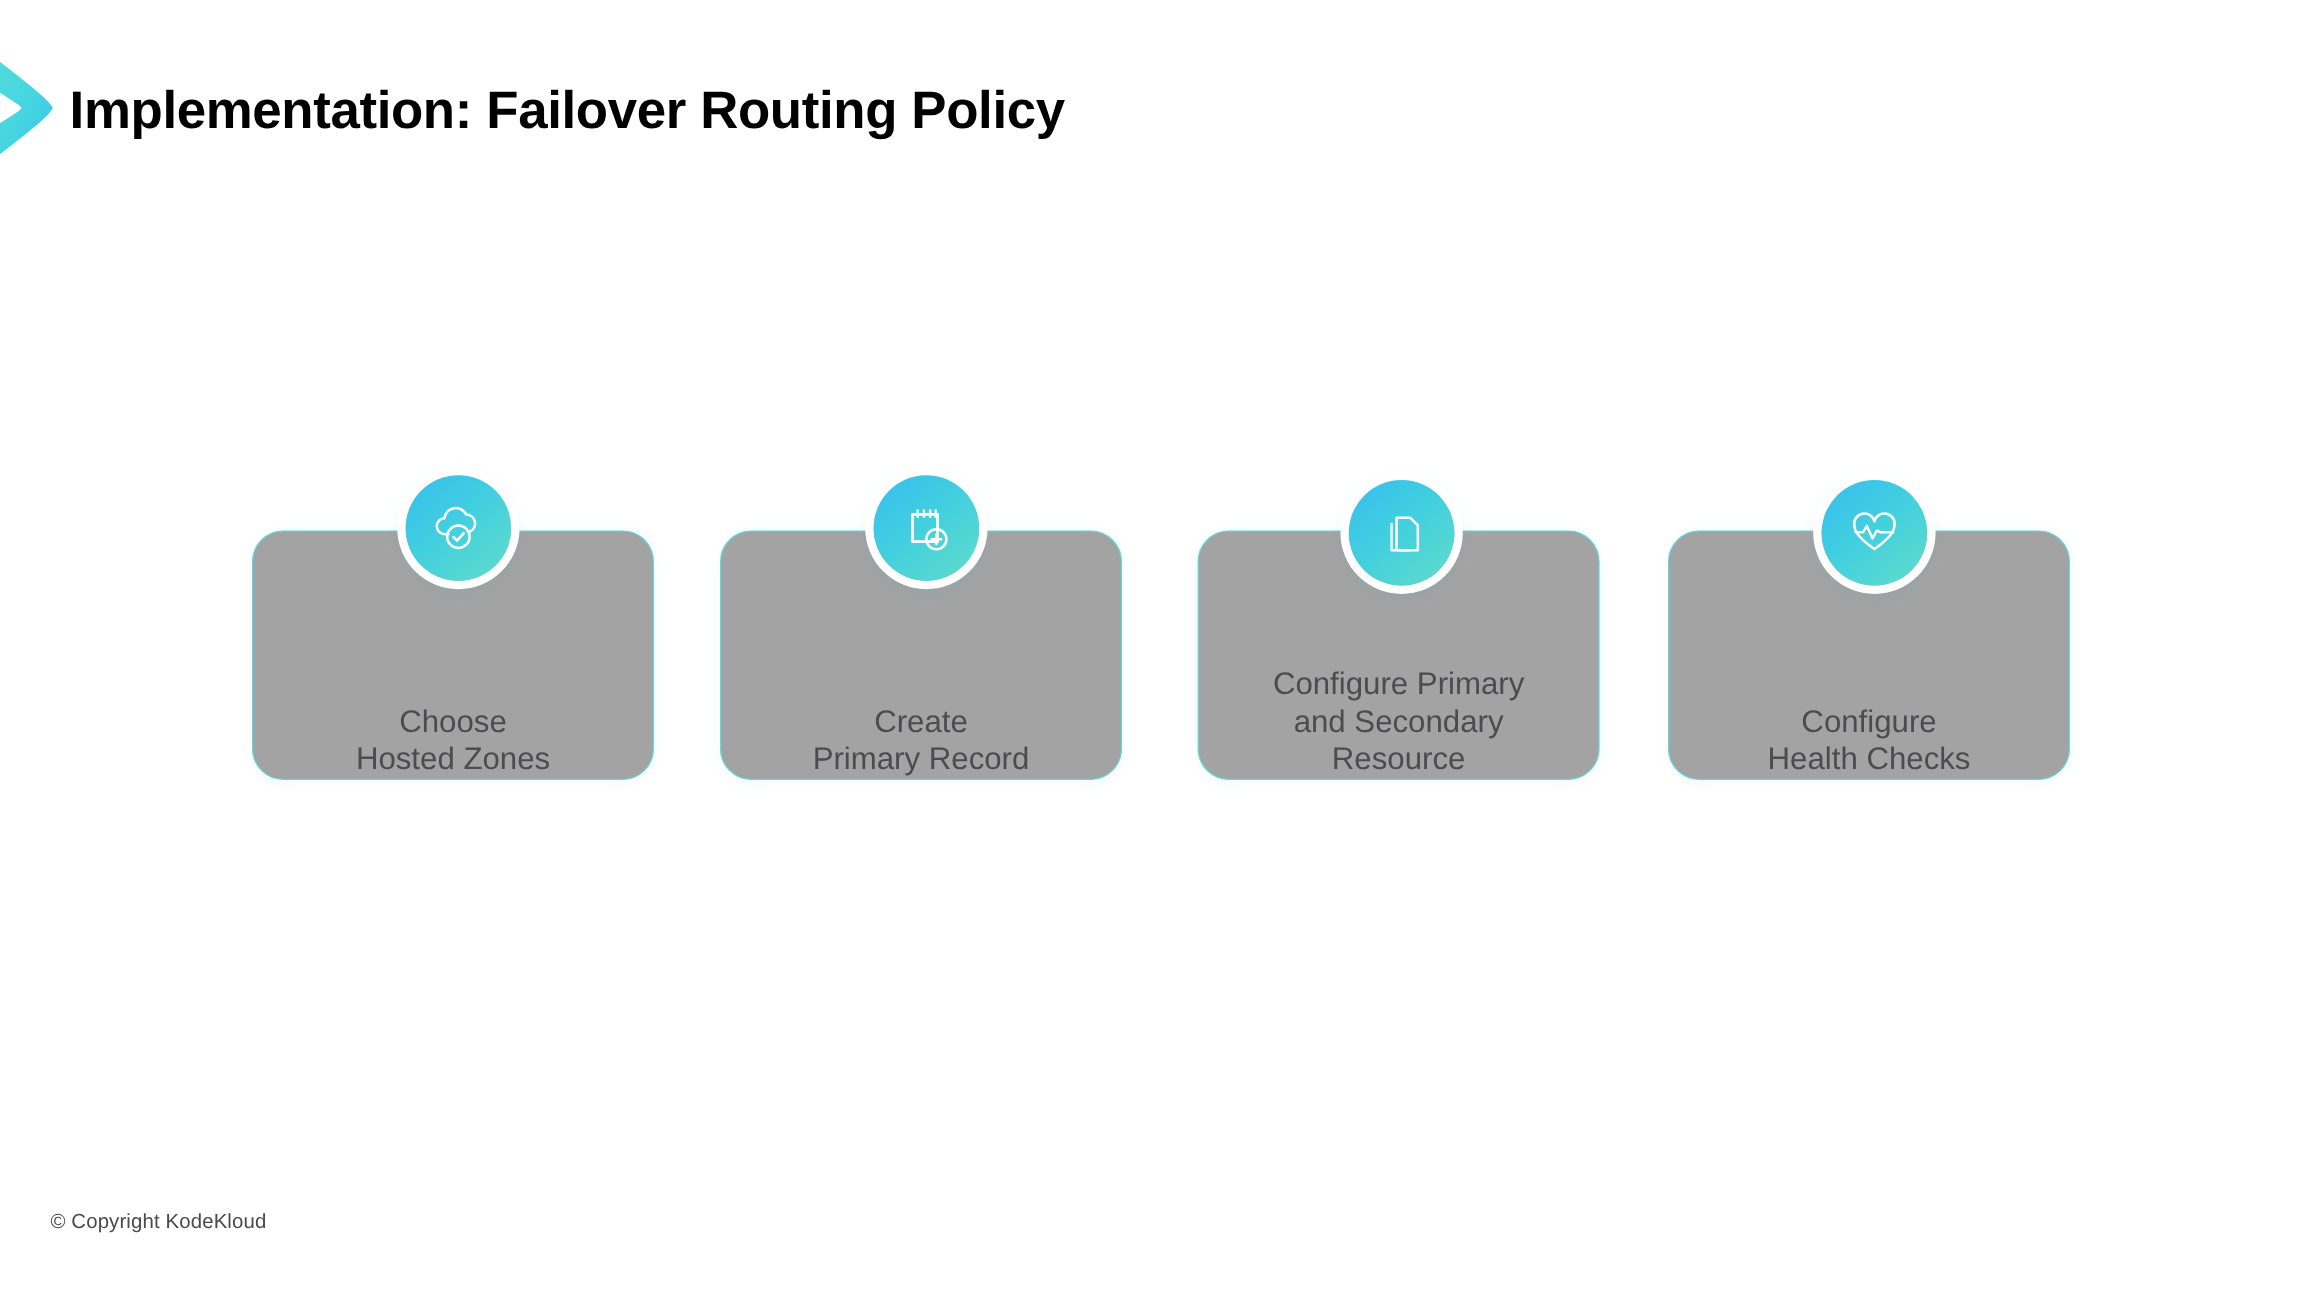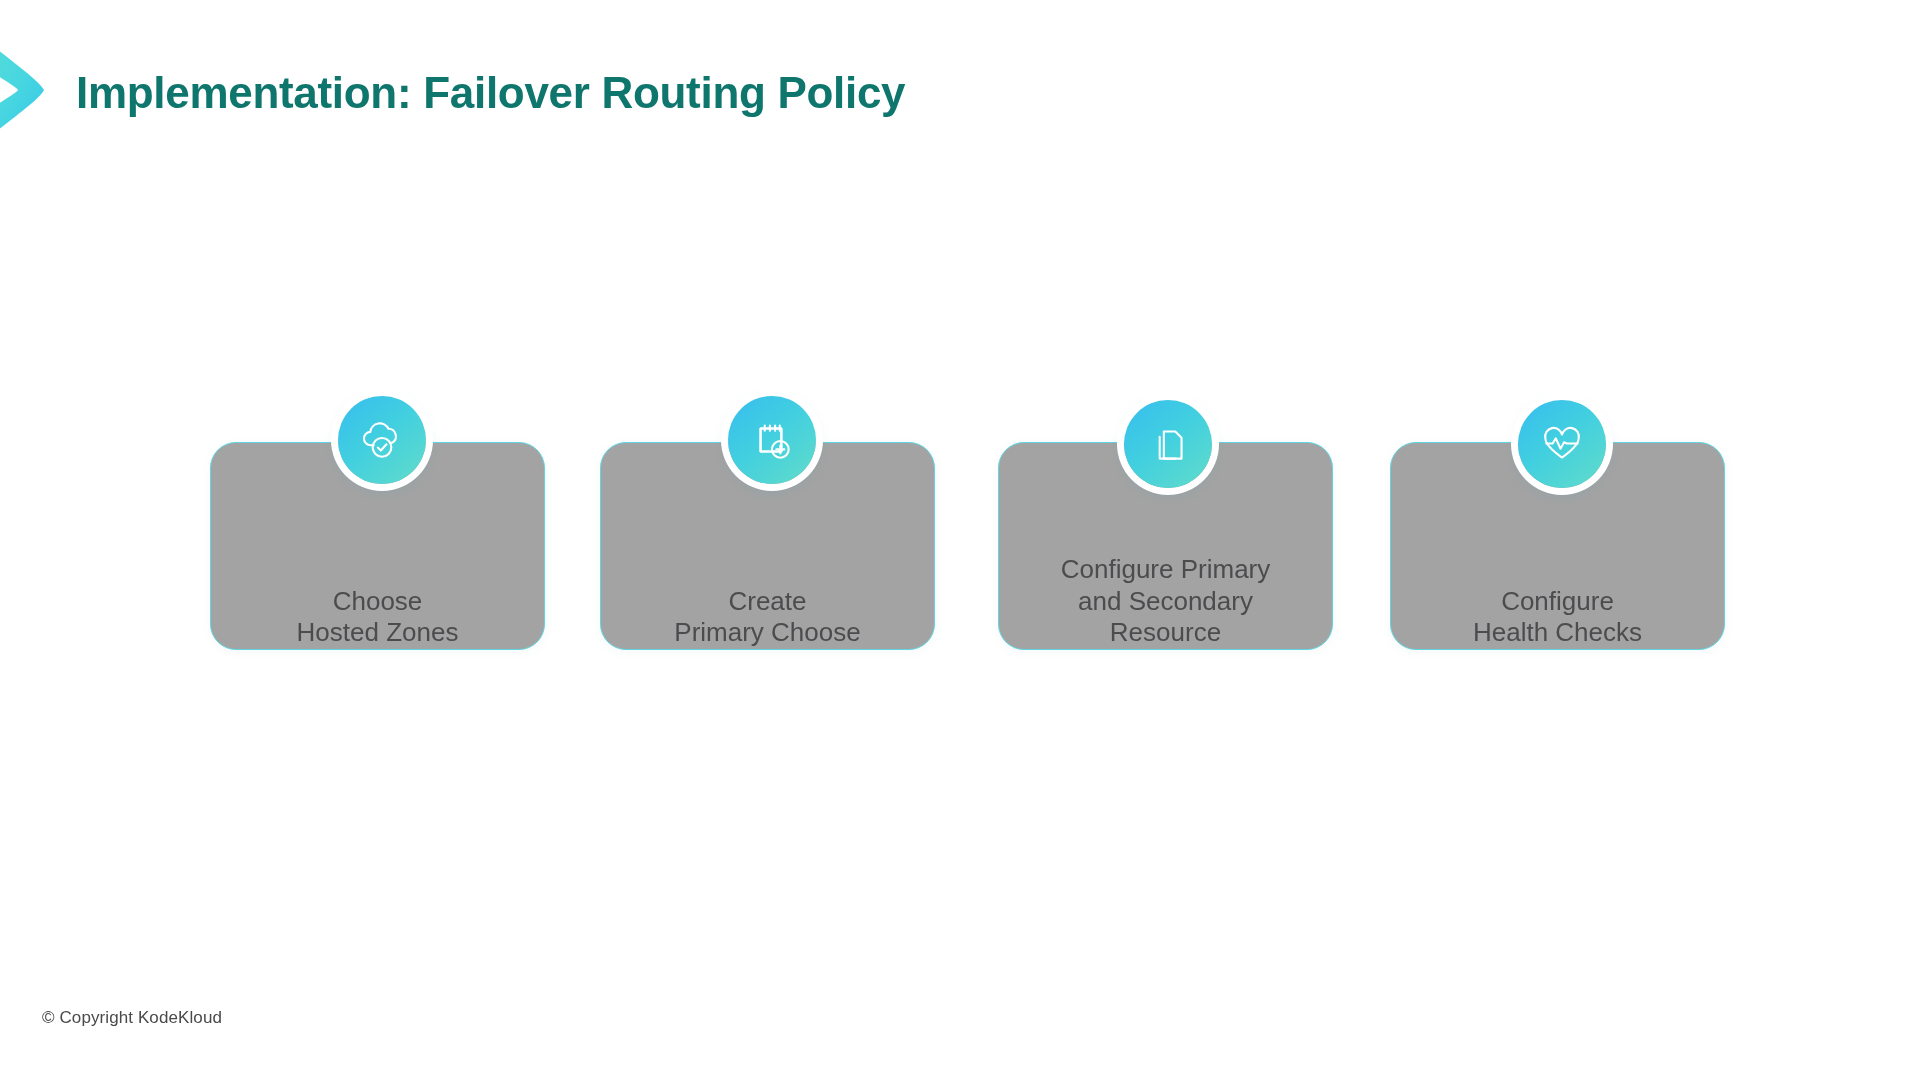--- a/index.html
+++ b/index.html
@@ -25,26 +25,26 @@
     left: -34px;
     top: 20px;
     width: 96px;
     height: 140px;
     pointer-events: none;
   }
 
   
   .slide-title {
     position: absolute;
-    left: 76px;
+    left: 58px;
     top: 68px;
     font-size: 44px;
     font-weight: 600;
     letter-spacing: -0.3px;
-    color: #0f766e;
+    color: #000000;
     white-space: nowrap;
   }
 
   
   .cards-row {
     position: absolute;
     left: 0;
     top: 380px;
     width: 1920px;
     height: 300px;
@@ -167,21 +167,21 @@
       </svg>
     </div>
 
     <div class="step-card c0">
       <div class="card-label">Choose
 Hosted Zones</div>
     </div>
 
     <div class="step-card c1">
       <div class="card-label">Create
-Primary Choose</div>
+Primary Record</div>
     </div>
 
     <div class="step-card c2">
       <div class="card-label">Configure Primary
 and Secondary
 Resource</div>
     </div>
 
     <div class="step-card c3">
       <div class="card-label">Configure

